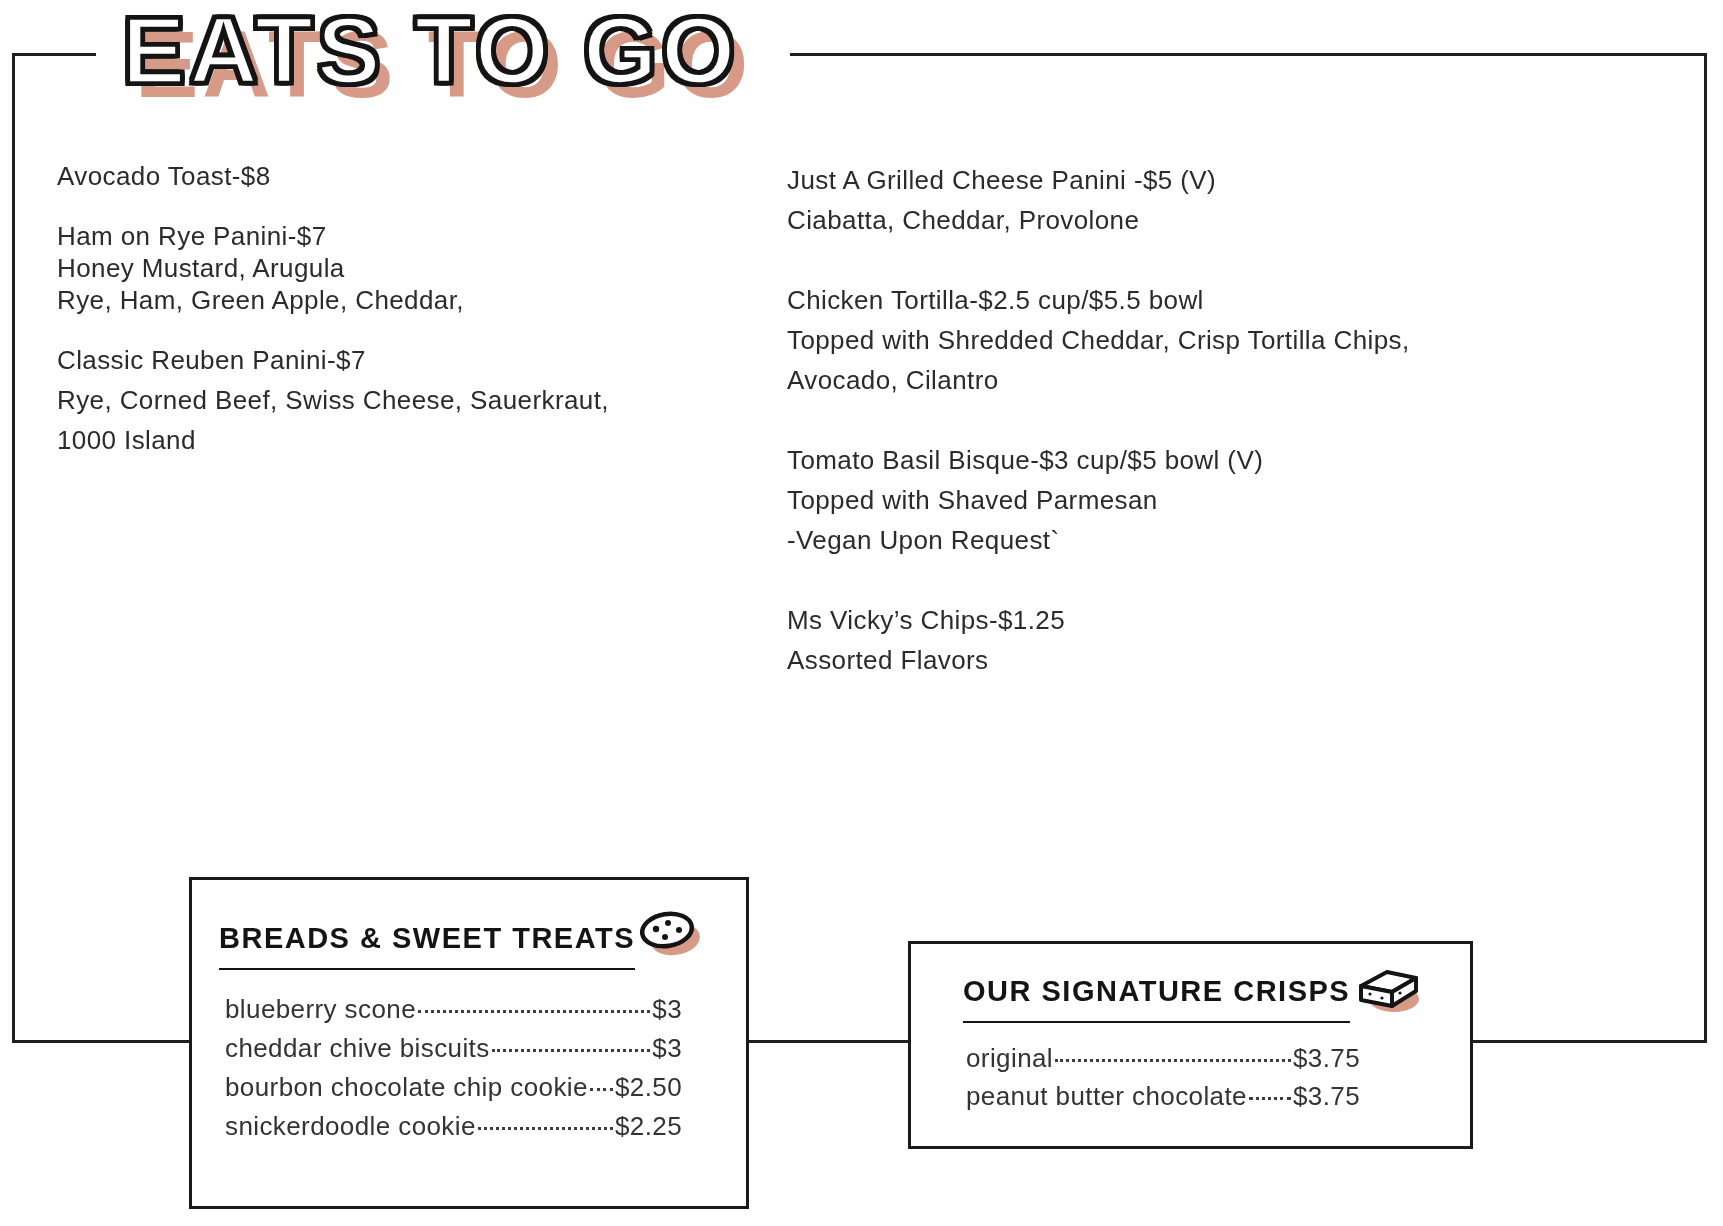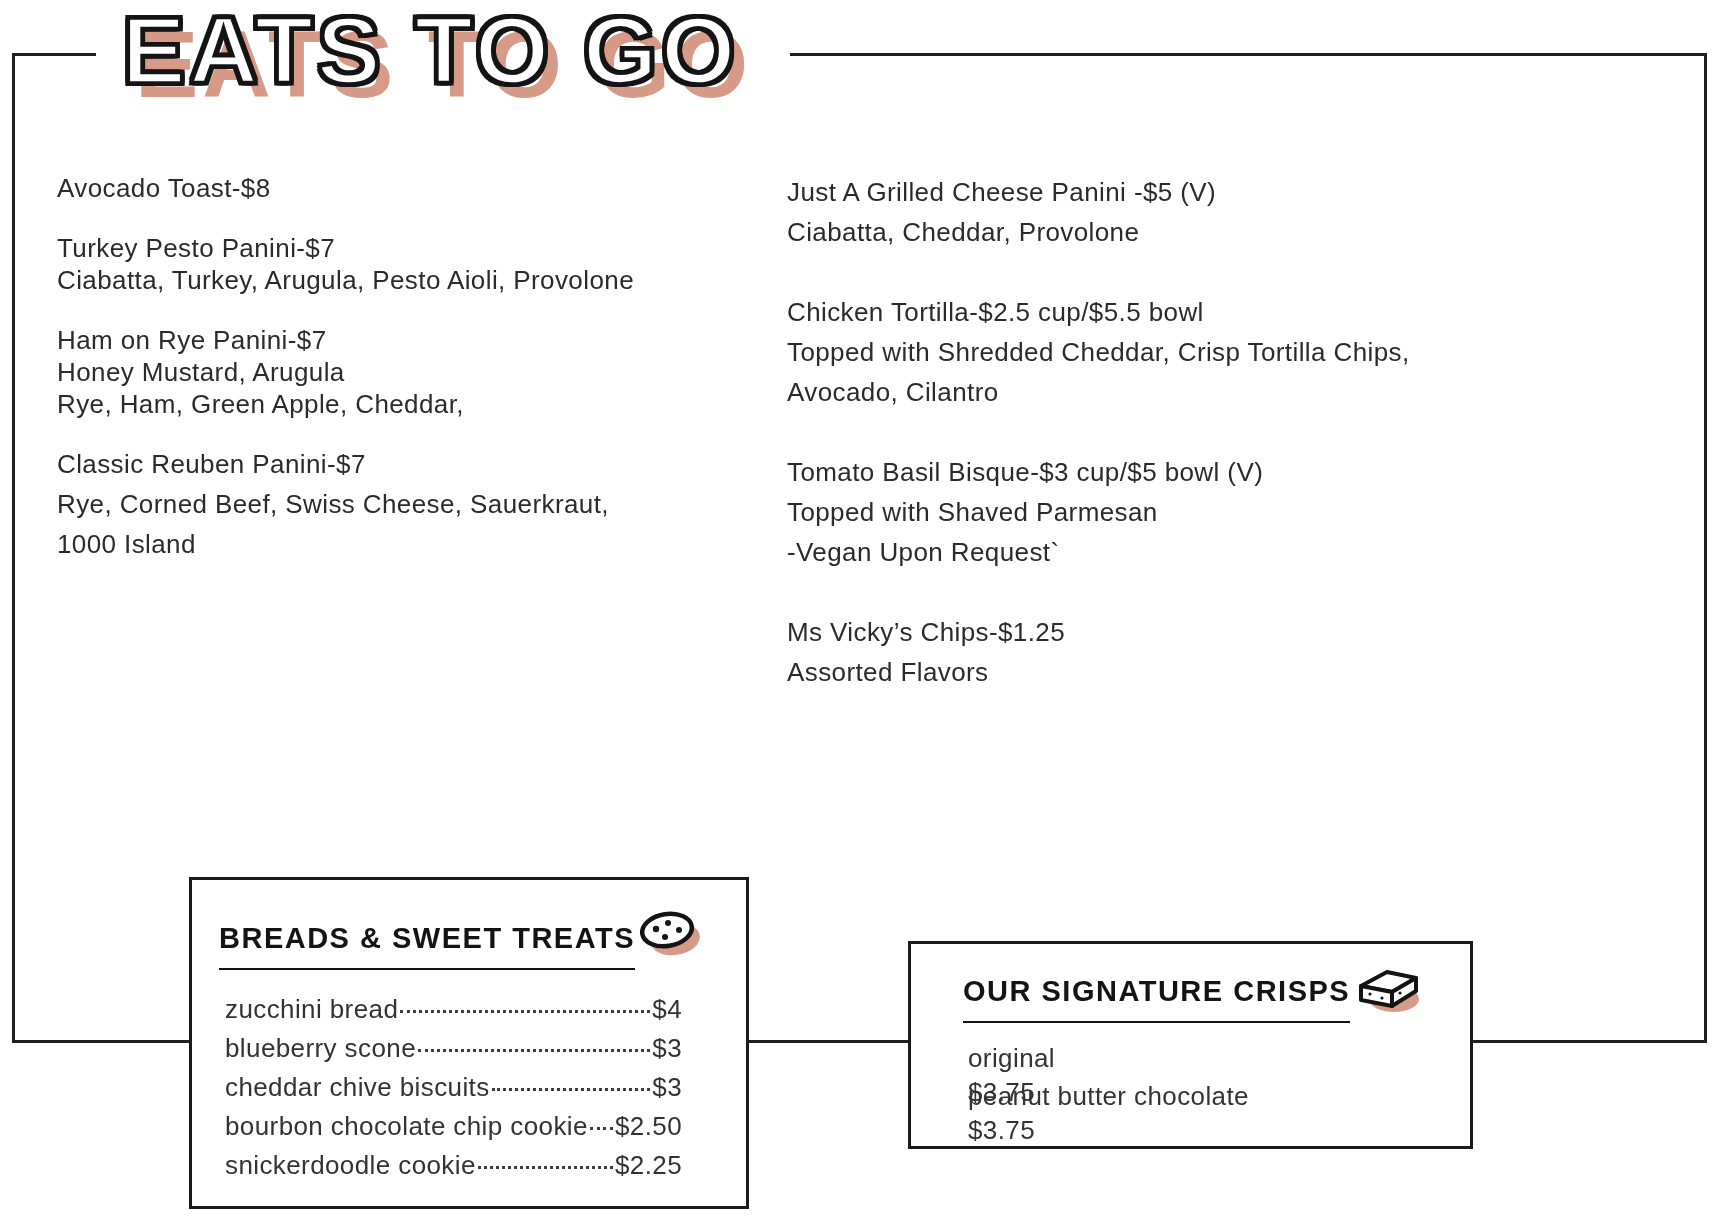--- a/index.html
+++ b/index.html
@@ -40,21 +40,21 @@
     color:#ffffff;
     -webkit-text-stroke:3.5px #141414;
     text-shadow:
       -3px -3px 0 #141414, 3px -3px 0 #141414,
       -3px  3px 0 #141414, 3px  3px 0 #141414,
       -3px  0   0 #141414, 3px  0   0 #141414,
        0   -3px 0 #141414, 0    3px 0 #141414;
   }
   
   .col {
-    position:absolute; top:172px; z-index:2;
+    position:absolute; top:160px; z-index:2;
     font-size:26px; letter-spacing:0.4px; color:#2b2b2b;
   }
   .col-left  { left:57px;  width:690px; }
   .col-right { left:787px; width:690px; }
   .col-left  .menu-item { line-height:32px; margin-bottom:28px; }
   .col-right .menu-item { line-height:40px; margin-bottom:40px; }
   .col-left .menu-item:last-child .mi-desc { margin-top:8px; }
   
   .sub-box {
     position:absolute; background:#fff;
@@ -75,21 +75,21 @@
   .box-icon { margin-top:-16px; flex:none; }
   .crisps-box .box-icon { margin-top:-10px; }
   .price-list { margin-top:24px; }
   .breads-box .price-list { margin:24px 64px 0 33px; }
   .crisps-box .price-list { margin:20px 110px 0 55px; }
   .price-row {
     display:flex; align-items:baseline;
     font-size:26px; letter-spacing:0.4px; color:#333;
   }
   .breads-box .price-row { height:39px; }
-  .crisps-box .price-row { height:38px;flex-direction:column; }
+  .crisps-box .price-row { height:38px; }
   .pr-dots {
     flex:1; margin:0 2px;
     border-bottom:3px dotted #3d3d3d;
     position:relative; top:-5px;
   }
   .pr-price { white-space:nowrap; }
 </style>
 </head>
 <body>
 
@@ -99,24 +99,20 @@
   <div class="title-mask"></div>
 
   <div class="title-wrap">
     <span class="title-shadow">EATS TO GO</span>
     <span class="title-main">EATS TO GO</span>
   </div>
 
   <div class="col col-left">
     <div class="menu-item">
       <div class="mi-name">Avocado Toast-$8</div>
-    </div>
-    <div class="menu-item">
-      <div class="mi-name">Turkey Pesto Panini-$7</div>
-      <div class="mi-desc">Ciabatta, Turkey, Arugula, Pesto Aioli, Provolone</div>
     </div>
     <div class="menu-item">
       <div class="mi-name">Ham on Rye Panini-$7</div>
       <div class="mi-desc">Honey Mustard, Arugula</div>
       <div class="mi-desc">Rye, Ham, Green Apple, Cheddar,</div>
     </div>
     <div class="menu-item">
       <div class="mi-name">Classic Reuben Panini-$7</div>
       <div class="mi-desc">Rye, Corned Beef, Swiss Cheese, Sauerkraut,</div>
       <div class="mi-desc">1000 Island</div>
@@ -152,25 +148,20 @@
           <ellipse cx="38" cy="33" rx="25" ry="16" fill="#d69a87" transform="rotate(-8 38 33)"></ellipse>
           <ellipse cx="30" cy="24" rx="25" ry="16" fill="#ffffff" stroke="#141414" stroke-width="4.5" stroke-linejoin="round" transform="rotate(-9 30 24)"></ellipse>
           <circle cx="19" cy="23" r="3.2" fill="#141414"></circle>
           <circle cx="31" cy="17" r="3" fill="#141414"></circle>
           <circle cx="42" cy="24" r="3" fill="#141414"></circle>
           <circle cx="28" cy="31" r="3" fill="#141414"></circle>
         </svg>
       </span>
     </div>
     <div class="price-list">
-      <div class="price-row">
-        <span class="pr-name">zucchini bread</span>
-        <span class="pr-dots"></span>
-        <span class="pr-price">$4</span>
-      </div>
       <div class="price-row">
         <span class="pr-name">blueberry scone</span>
         <span class="pr-dots"></span>
         <span class="pr-price">$3</span>
       </div>
       <div class="price-row">
         <span class="pr-name">cheddar chive biscuits</span>
         <span class="pr-dots"></span>
         <span class="pr-price">$3</span>
       </div>

